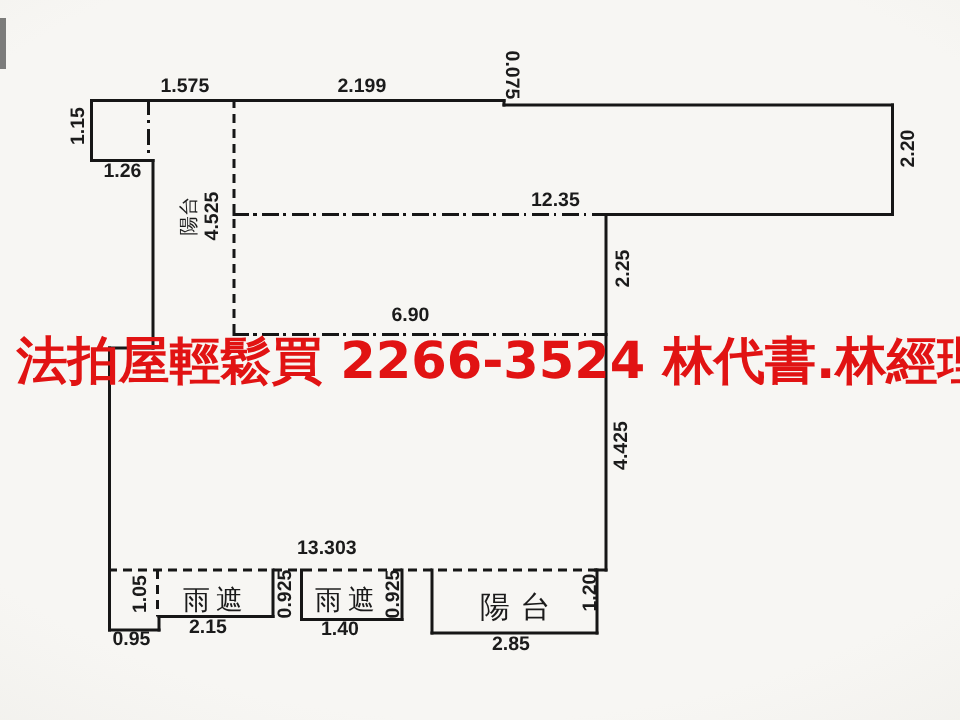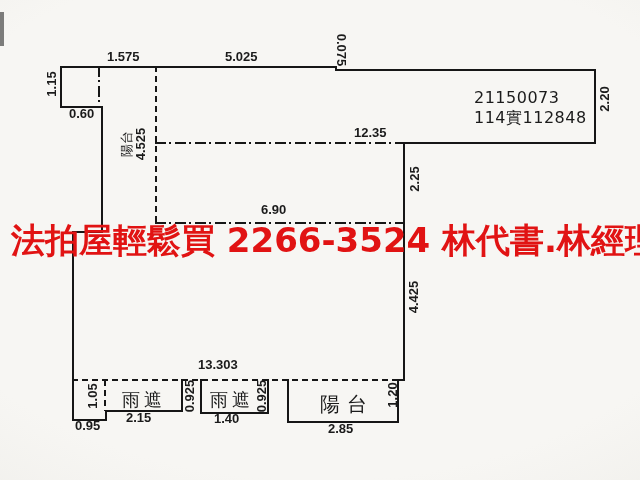--- a/index.html
+++ b/index.html
@@ -70,46 +70,44 @@
   <div class="ln" style="left:396px;top:379px;width:9px;height:2px"></div>
 
   <div class="dd-v" style="left:98px;top:66px;height:41px"></div>
   <div class="dash-v" style="left:155px;top:66px;height:157px"></div>
   <div class="dd-h" style="left:155px;top:142px;width:250px"></div>
   <div class="dd-h" style="left:155px;top:222px;width:250px"></div>
   <div class="dash-h" style="left:72px;top:379px;width:327px"></div>
   <div class="dash-v" style="left:104px;top:380px;height:31px"></div>
 
   <div class="hdim" style="left:107px;top:50px;width:48px">1.575</div>
-  <div class="hdim" style="left:225px;top:50px;width:48px">5.025</div>
+  <div class="hdim" style="left:225px;top:50px;width:48px">2.199</div>
   <div class="hdim" style="left:354px;top:126px;width:48px">12.35</div>
   <div class="hdim" style="left:261px;top:203px;width:40px">6.90</div>
   <div class="hdim" style="left:198px;top:358px;width:60px">13.303</div>
-  <div class="hdim" style="left:69px;top:107px;width:36px">0.60</div>
+  <div class="hdim" style="left:69px;top:107px;width:36px">1.26</div>
   <div class="hdim" style="left:75px;top:419px;width:36px">0.95</div>
   <div class="hdim" style="left:126px;top:411px;width:38px">2.15</div>
   <div class="hdim" style="left:214px;top:412px;width:38px">1.40</div>
   <div class="hdim" style="left:328px;top:422px;width:38px">2.85</div>
 
   <div class="vdim" style="left:36px;top:77px;width:32px">1.15</div>
   <div class="vdim cw" style="left:321px;top:43px;width:40px">0.075</div>
   <div class="vdim" style="left:588px;top:92px;width:34px">2.20</div>
   <div class="vdim" style="left:398px;top:172px;width:34px">2.25</div>
   <div class="vdim" style="left:393px;top:290px;width:42px">4.425</div>
   <div class="vdim" style="left:376px;top:388px;width:34px">1.20</div>
   <div class="vdim" style="left:77px;top:389px;width:32px">1.05</div>
   <div class="vdim" style="left:170px;top:389px;width:40px">0.925</div>
   <div class="vdim" style="left:242px;top:389px;width:40px">0.925</div>
 
   <div class="vblk">
     <div class="l1">陽台</div>
     <div class="l2">4.525</div>
   </div>
 
-  <div class="cjk nums" style="left:474px;top:88px">21150073</div>
-  <div class="cjk nums" style="left:474px;top:108px">114實112848</div>
   <div class="cjk canopy" style="left:122px;top:388px">雨遮</div>
   <div class="cjk canopy" style="left:210px;top:388px">雨遮</div>
   <div class="cjk balcony" style="left:320px;top:391px">陽台</div>
 
   <div class="wm">法拍屋輕鬆買 2266-3524 林代書.林經理</div>
 
 </div>
 
 </body></html>

